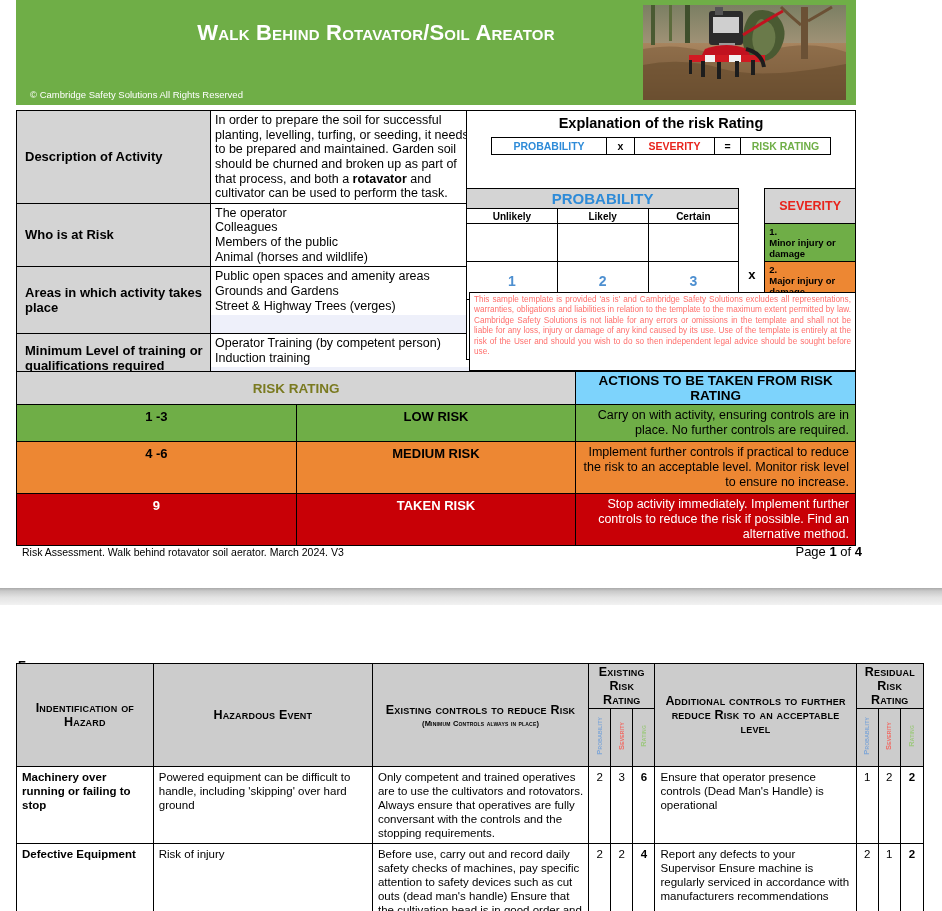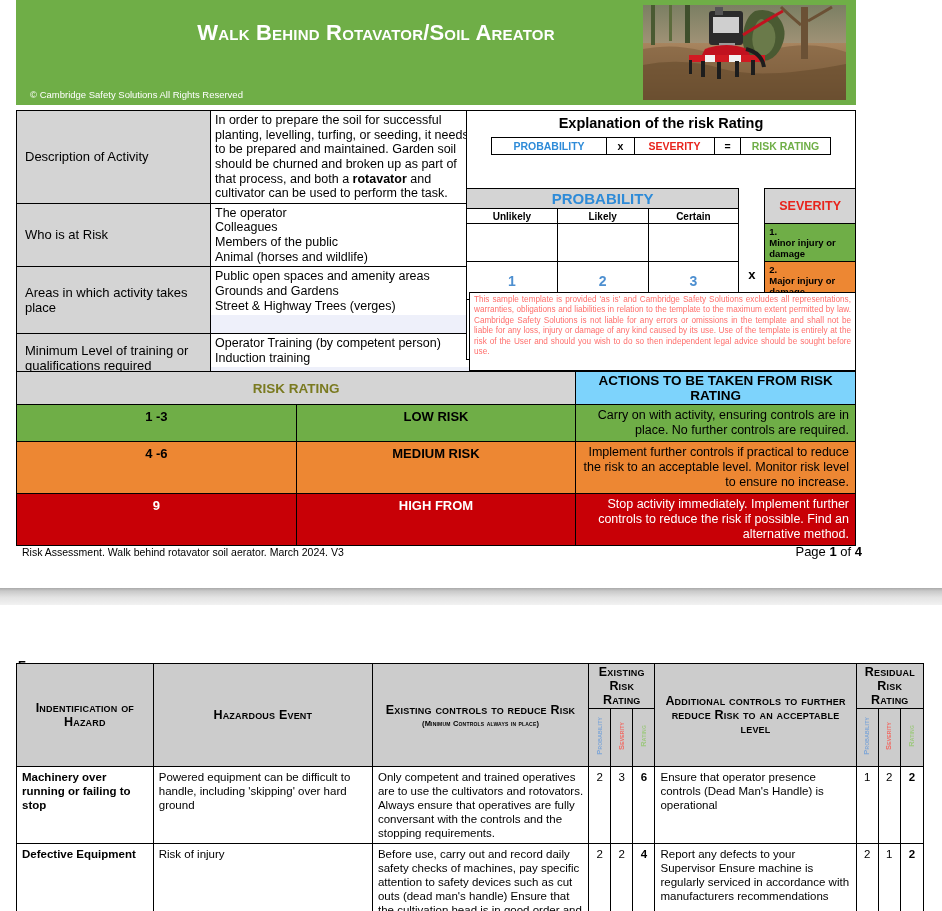--- a/index.html
+++ b/index.html
@@ -38,21 +38,21 @@
   
   .infotbl {
     position:absolute; left:16px; top:110px; width:460px;
     border-collapse:collapse; table-layout:fixed;
   }
   .infotbl td {
     border:1px solid #000; vertical-align:top;
     font-size:12.5px; line-height:1.17; padding:2px 4px;
   }
   .infotbl td.lbl {
-    background:#d4d4d4; font-weight:normal; width:194px;
+    background:#d4d4d4; font-weight:bold; width:194px;
     vertical-align:middle; padding-left:8px; font-size:13px;margin-top:48px;
   }
   .infotbl td.val { background:#ffffff; }
   .val-pad { display:block; }
   .bluefill { background:#eef0fa; }
 
   
   .expl {
     position:absolute; left:466px; top:110px; width:390px; height:78px;
     border:1px solid #000; border-bottom:none; background:#fff;
@@ -328,21 +328,21 @@
         <td class="rr-label">LOW RISK</td>
         <td class="rr-act" style="height:37px;">Carry on with activity, ensuring controls are in place. No further controls are required.</td>
       </tr>
       <tr class="row-med">
         <td class="rr-score">4 -6</td>
         <td class="rr-label">MEDIUM RISK</td>
         <td class="rr-act" style="height:42px;">Implement further controls if practical to reduce the risk to an acceptable level. Monitor risk level to ensure no increase.</td>
       </tr>
       <tr class="row-high">
         <td class="rr-score">9</td>
-        <td class="rr-label">HIGH FROM</td>
+        <td class="rr-label">TAKEN RISK</td>
         <td class="rr-act" style="height:44px;">Stop activity immediately. Implement further controls to reduce the risk if possible. Find an alternative method.</td>
       </tr>
     </tbody>
       </table>
 
     <div class="footer-left">Risk Assessment. Walk behind rotavator soil aerator. March 2024. V3</div>
     <div class="footer-right"><span>Page </span><b>1</b><span> of </span><b>4</b></div>
   </div>
 
   <div class="pagegap"></div>

